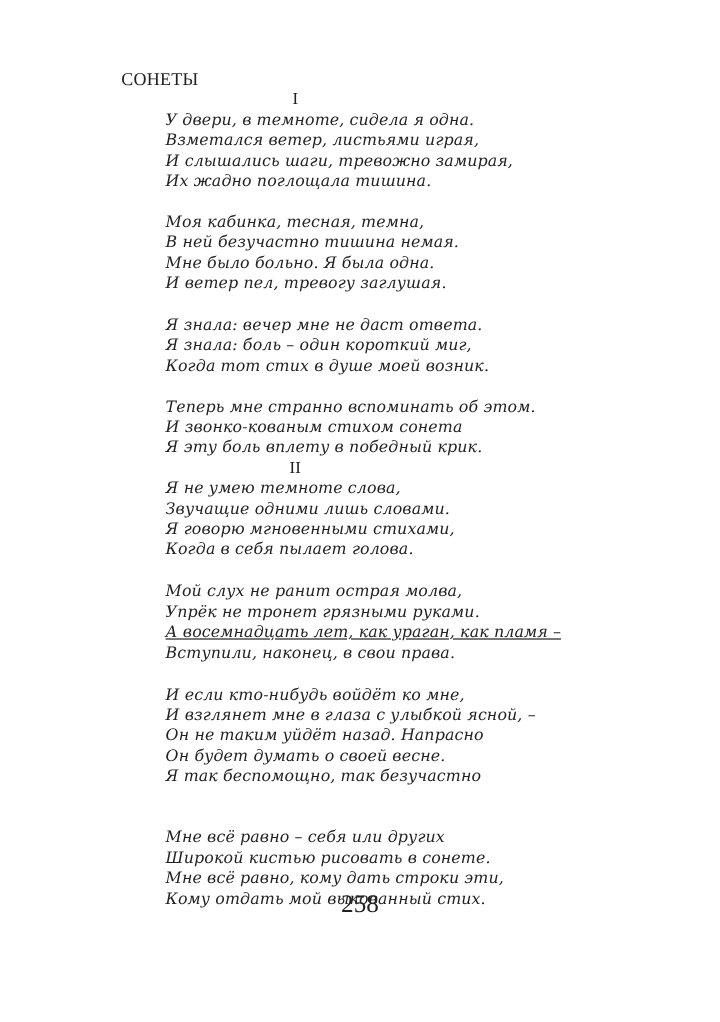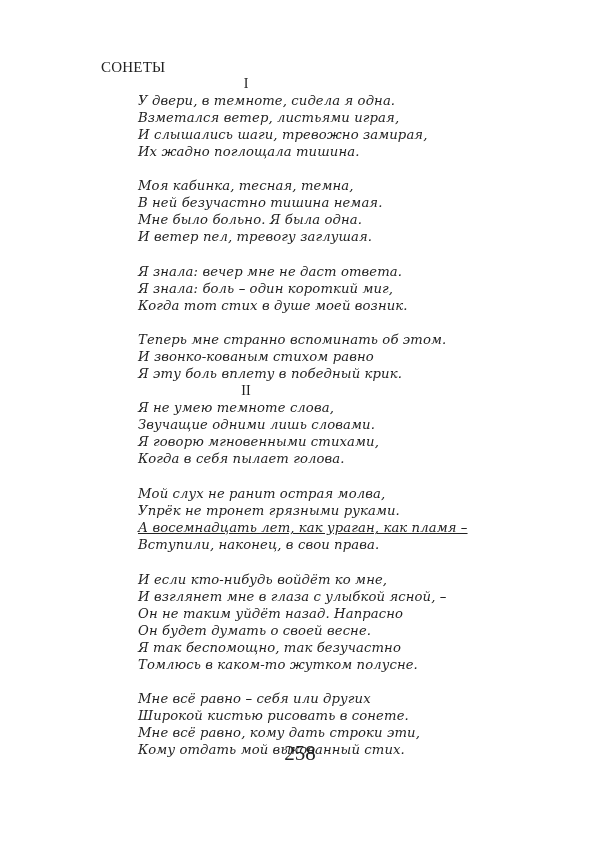--- a/index.html
+++ b/index.html
@@ -76,40 +76,39 @@
   <div class="line" style="top:177px;">Моя кабинка, тесная, темна,</div>
   <div class="line" style="top:194px;">В ней безучастно тишина немая.</div>
   <div class="line" style="top:211px;">Мне было больно. Я была одна.</div>
   <div class="line" style="top:228px;">И ветер пел, тревогу заглушая.</div>
 
   <div class="line" style="top:263px;">Я знала: вечер мне не даст ответа.</div>
   <div class="line" style="top:280px;">Я знала: боль – один короткий миг,</div>
   <div class="line" style="top:297px;">Когда тот стих в душе моей возник.</div>
 
   <div class="line" style="top:331px;">Теперь мне странно вспоминать об этом.</div>
-  <div class="line" style="top:348px;">И звонко-кованым стихом равно</div>
+  <div class="line" style="top:348px;">И звонко-кованым стихом сонета</div>
   <div class="line" style="top:365px;">Я эту боль вплету в победный крик.</div>
 
   <div class="numeral" style="top:382px;">II</div>
   <div class="line" style="top:399px;">Я не умею темноте слова,</div>
   <div class="line" style="top:416px;">Звучащие одними лишь словами.</div>
   <div class="line" style="top:433px;">Я говорю мгновенными стихами,</div>
   <div class="line" style="top:450px;">Когда в себя пылает голова.</div>
 
   <div class="line" style="top:485px;">Мой слух не ранит острая молва,</div>
   <div class="line" style="top:502px;">Упрёк не тронет грязными руками.</div>
   <div class="line" style="top:519px;text-decoration:underline;">А восемнадцать лет, как ураган, как пламя –</div>
   <div class="line" style="top:536px;">Вступили, наконец, в свои права.</div>
 
   <div class="line" style="top:571px;">И если кто-нибудь войдёт ко мне,</div>
   <div class="line" style="top:588px;">И взглянет мне в глаза с улыбкой ясной, –</div>
   <div class="line" style="top:605px;">Он не таким уйдёт назад. Напрасно</div>
   <div class="line" style="top:622px;">Он будет думать о своей весне.</div>
   <div class="line" style="top:639px;">Я так беспомощно, так безучастно</div>
-  <div class="line" style="top:656px;">Томлюсь в каком-то жутком полусне.</div>
 
   <div class="line" style="top:690px;">Мне всё равно – себя или других</div>
   <div class="line" style="top:707px;">Широкой кистью рисовать в сонете.</div>
   <div class="line" style="top:724px;">Мне всё равно, кому дать строки эти,</div>
   <div class="line" style="top:741px;">Кому отдать мой выкованный стих.</div>
 
   <div class="page-number">258</div>
 </div>
 
 </body></html>

